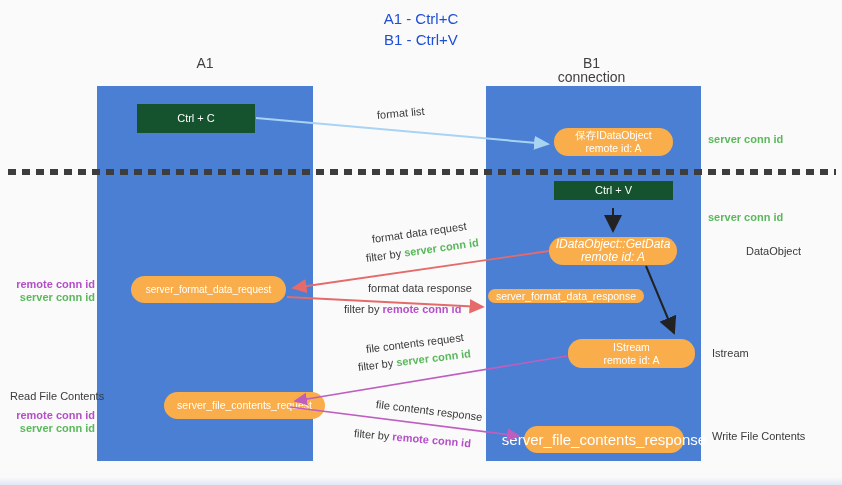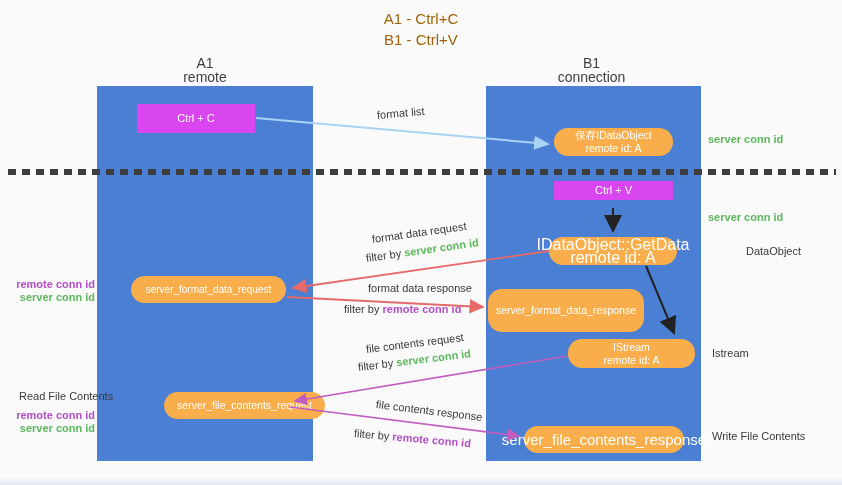--- a/index.html
+++ b/index.html
@@ -5,39 +5,39 @@
   html,body{margin:0;padding:0;}
   body{
     width:842px;height:485px;position:relative;overflow:hidden;
     background:#fafafa;
     font-family:"Liberation Sans","DejaVu Sans",sans-serif;
     color:#3a3a3a;
   }
   .abs{position:absolute;}
   .title{
     left:0;right:0;top:8px;text-align:center;
-    font-size:15px;line-height:21px;color:#a16207;
+    font-size:15px;line-height:21px;color:#1d4ed8;
   }
   .col-header{
     top:56px;text-align:center;font-size:14px;line-height:14px;color:#3f3f3f;
   }
   .column{
     top:86px;height:375px;background:#4a7fd4;
   }
   .dotted{
     top:169px;left:8px;width:828px;height:6px;
     background:repeating-linear-gradient(90deg,#3d3d3d 0 8px,transparent 8px 14px);
   }
   .box{
     display:flex;flex-direction:column;align-items:center;justify-content:center;
     color:#fff;font-size:11px;line-height:13px;text-align:center;
     box-sizing:border-box;
   }
   .box.orange{background:#f9ae4b;border-radius:14px;}
-  .box.green{background:#d946ef;}
+  .box.green{background:#14532d;}
   .lbl{font-size:11px;line-height:13px;white-space:nowrap;}
   .lbl.dark{color:#3a3a3a;}
   .green-t{color:#5bb85c;font-weight:bold;}
   .purple-t{color:#b44fc8;font-weight:bold;}
   .right-align{text-align:right;}
   .rot{transform-origin:left center;}
   svg.overlay{position:absolute;left:0;top:0;pointer-events:none;}
   .bottom-fade{
     left:0;right:0;bottom:0;height:8px;
     background:linear-gradient(to bottom,rgba(74,127,212,0),rgba(74,127,212,0.15));
@@ -46,21 +46,20 @@
 </head>
 <body>
 
 <div class="abs title">
   <div>A1 - Ctrl+C</div>
   <div>B1 - Ctrl+V</div>
 </div>
 
 <div class="abs col-header" style="left:97px;width:216px;">
   <div>A1</div>
-  <div>remote</div>
 </div>
 <div class="abs col-header" style="left:484px;width:215px;">
   <div>B1</div>
   <div>connection</div>
 </div>
 
 <div class="abs column" style="left:97px;width:216px;"></div>
 <div class="abs column" style="left:486px;width:215px;"></div>
 
 <div class="abs dotted"></div>
@@ -75,40 +74,40 @@
   <div>server_file_contents_request</div>
 </div>
 
 <div class="abs box orange" style="left:554px;top:128px;width:119px;height:28px;font-size:10.5px;">
   <div>保存IDataObject</div>
   <div>remote id: A</div>
 </div>
 <div class="abs box green" style="left:554px;top:181px;width:119px;height:19px;">
   <div>Ctrl + V</div>
 </div>
-<div class="abs box orange" style="left:549px;top:237px;width:128px;height:28px;font-size:16px;">
+<div class="abs box orange" style="left:549px;top:237px;width:128px;height:28px;font-size:12px;font-style:italic;">
   <div>IDataObject::GetData</div>
   <div>remote id: A</div>
 </div>
-<div class="abs box orange" style="left:488px;top:289px;width:156px;height:43px;font-size:10.5px;">
+<div class="abs box orange" style="left:488px;top:289px;width:156px;height:14px;font-size:10.5px;">
   <div>server_format_data_response</div>
 </div>
 <div class="abs box orange" style="left:568px;top:339px;width:127px;height:29px;font-size:10.5px;">
   <div>IStream</div>
   <div>remote id: A</div>
 </div>
 <div class="abs box orange" style="left:524px;top:426px;width:160px;height:27px;font-size:15px;">
   <div>server_file_contents_response</div>
 </div>
 
 <div class="abs lbl right-align" style="left:0;top:278px;width:95px;">
   <div class="purple-t">remote conn id</div>
   <div class="green-t">server conn id</div>
 </div>
-<div class="abs lbl dark" style="left:19px;top:390px;">Read File Contents</div>
+<div class="abs lbl dark" style="left:10px;top:390px;">Read File Contents</div>
 <div class="abs lbl right-align" style="left:0;top:409px;width:95px;">
   <div class="purple-t">remote conn id</div>
   <div class="green-t">server conn id</div>
 </div>
 
 <div class="abs lbl green-t" style="left:708px;top:133px;">server conn id</div>
 <div class="abs lbl green-t" style="left:708px;top:211px;">server conn id</div>
 <div class="abs lbl dark" style="left:710px;top:245px;margin-left:36px;">DataObject</div>
 <div class="abs lbl dark" style="left:712px;top:347px;">Istream</div>
 <div class="abs lbl dark" style="left:712px;top:430px;">Write File Contents</div>

